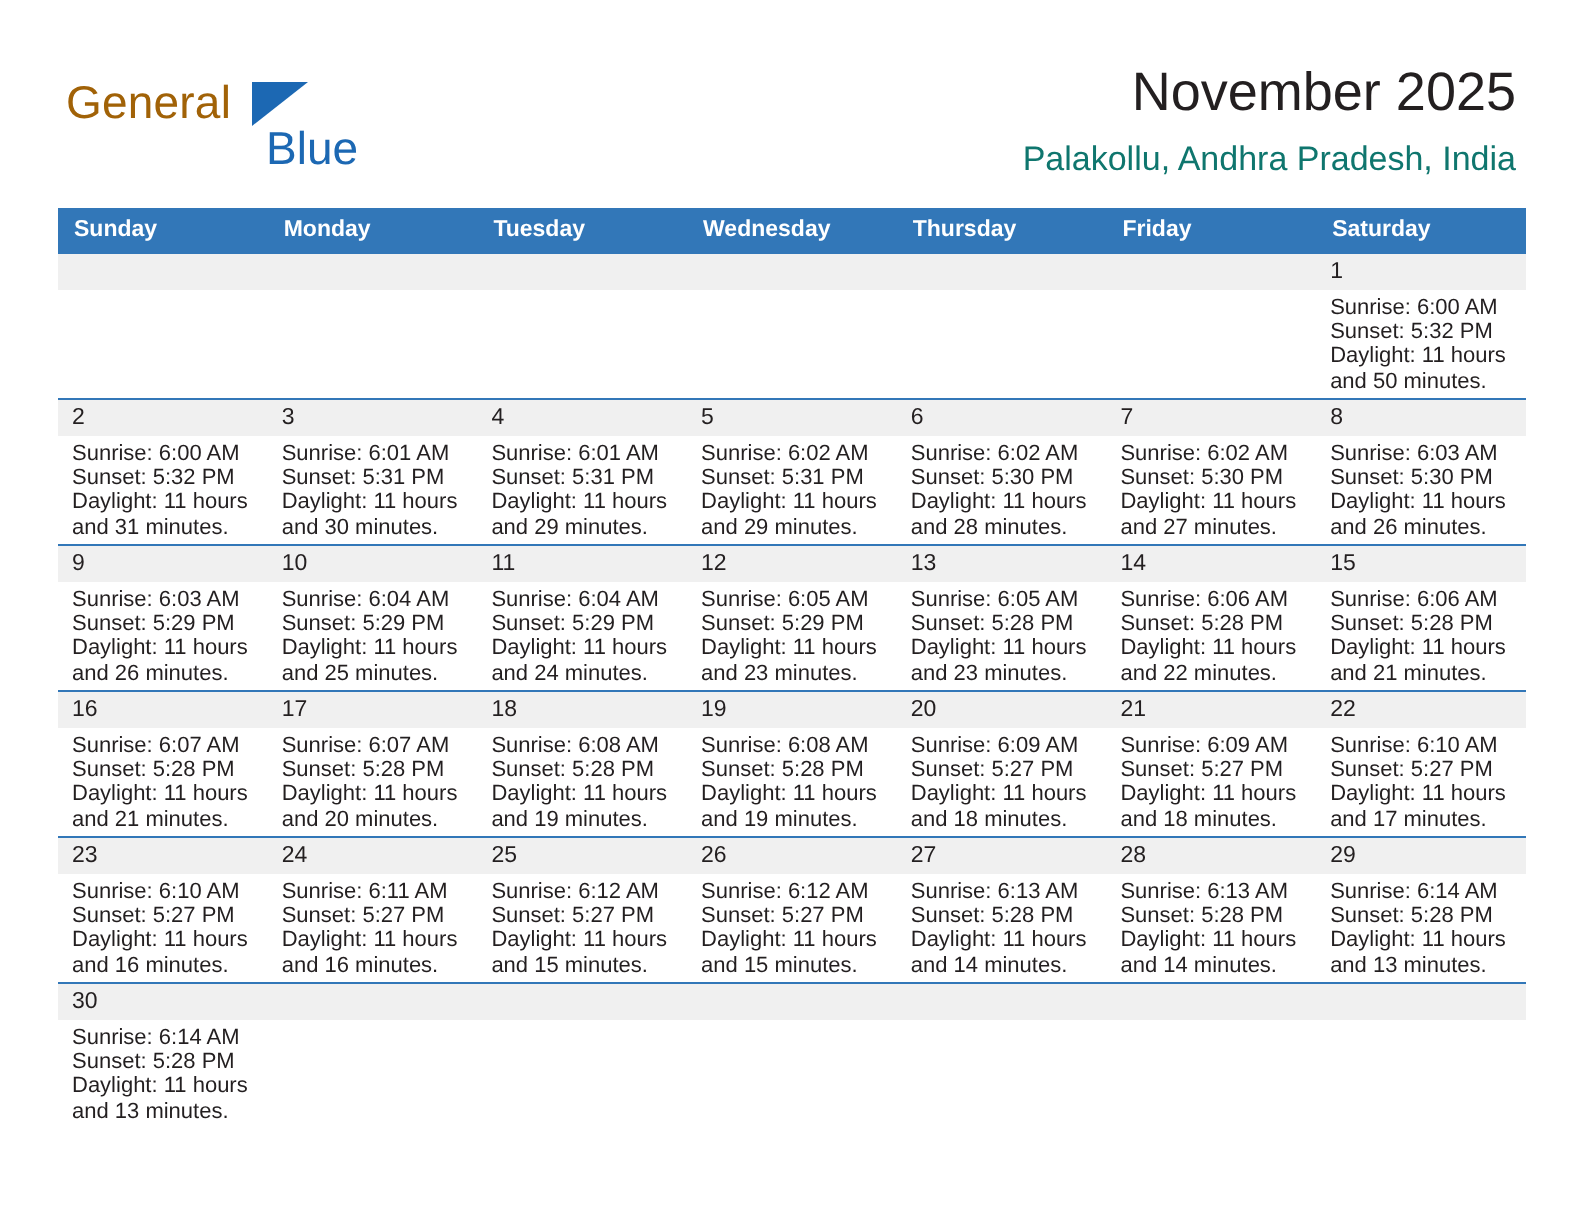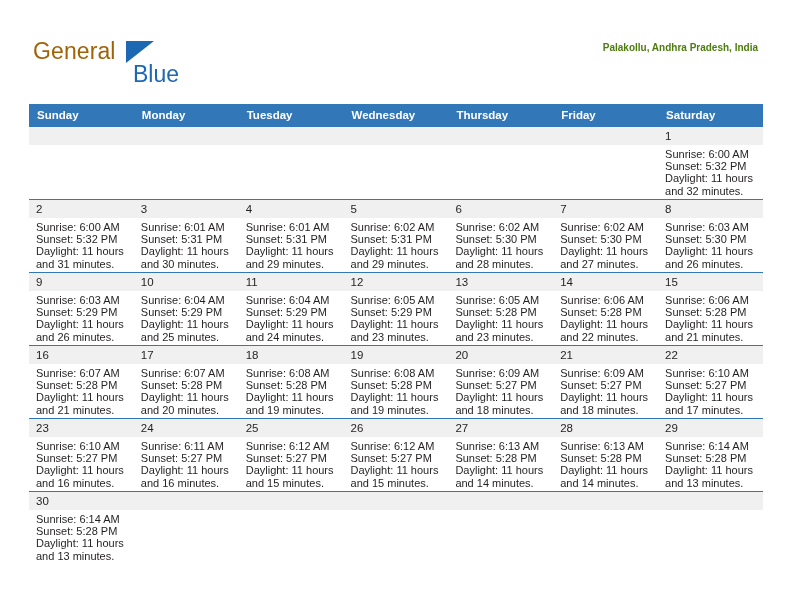--- a/index.html
+++ b/index.html
@@ -73,26 +73,26 @@
   }
   .cal-title {
     font-size: 27px;
     color: #231f20;
     line-height: 32px;
     white-space: nowrap;
     font-weight: normal;
     margin: 0;
   }
   .cal-subtitle {
-    font-size: 10px;
-    color: #4d7c0f;
+    font-size: 17px;
+    color: #0f766e;
     line-height: 20px;
     white-space: nowrap;
     margin: 8px 0 0 0;
-    font-weight: bold;
+    font-weight: normal;
   }
 
   
   .calendar {
     position: absolute;
     left: 29px;
     top: 104px;
     width: 734px;
     border-collapse: collapse;
     table-layout: fixed;
@@ -155,20 +155,21 @@
 
   <div class="header">
 
     <div class="brand">
       <span class="brand-general">General</span>
       <span class="brand-triangle"></span>
       <span class="brand-blue">Blue</span>
     </div>
 
     <div class="title-block">
+      <h1 class="cal-title">November 2025</h1>
       <div class="cal-subtitle">Palakollu, Andhra Pradesh, India</div>
     </div>
 
   </div>
 
   <table class="calendar">
     <thead>
       <tr class="dow-row">
         <th>Sunday</th>
         <th>Monday</th>
@@ -247,21 +248,21 @@
               </div>
             </div>
           </td>
           <td>
             <div class="cell-inner">
               <div class="daynum-band">1</div>
               <div class="cell-body">
                 <div>Sunrise: 6:00 AM</div>
                 <div>Sunset: 5:32 PM</div>
                 <div>Daylight: 11 hours</div>
-                <div>and 32 minutes.</div>
+                <div>and 50 minutes.</div>
               </div>
             </div>
           </td>
         </tr>
         <tr class="week-row">
           <td>
             <div class="cell-inner">
               <div class="daynum-band">2</div>
               <div class="cell-body">
                 <div>Sunrise: 6:00 AM</div>

